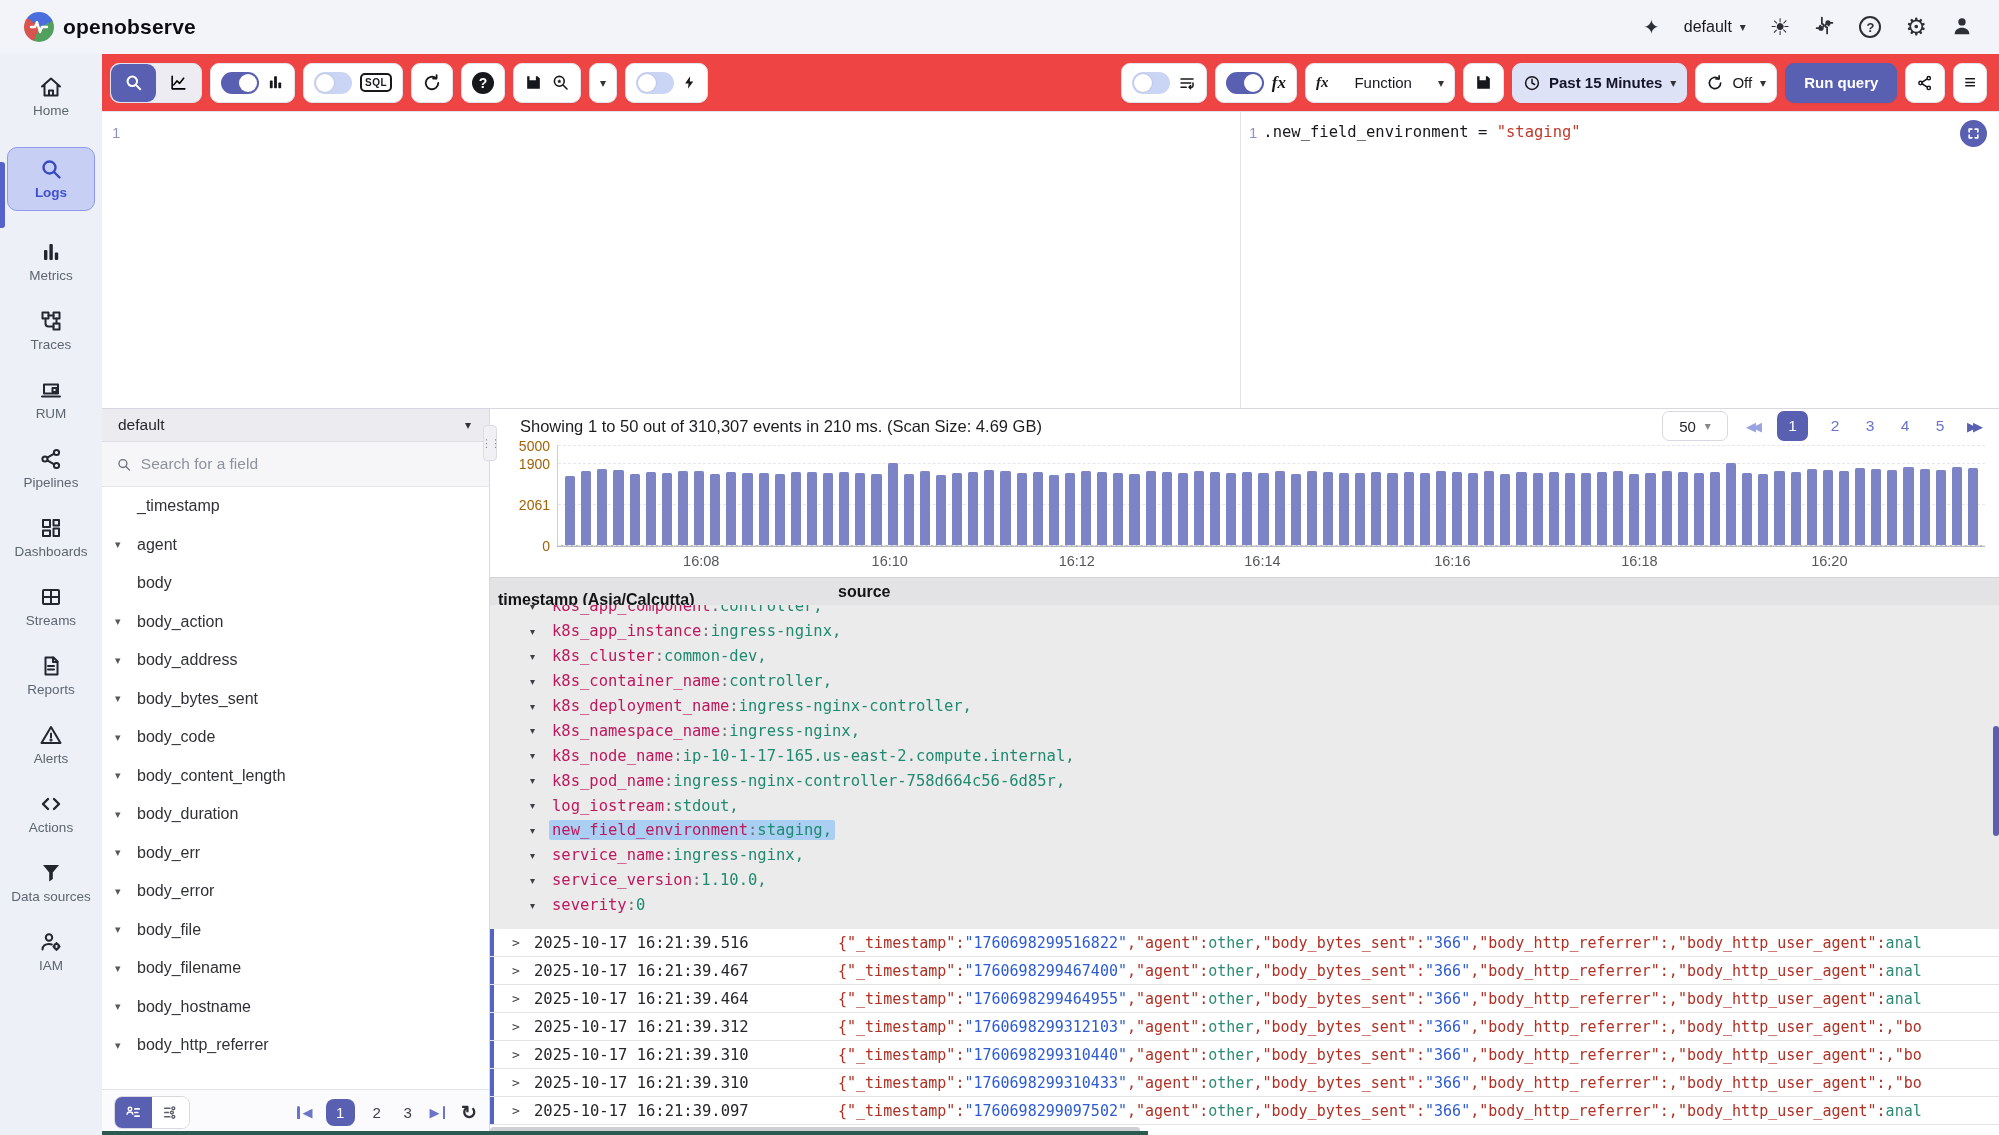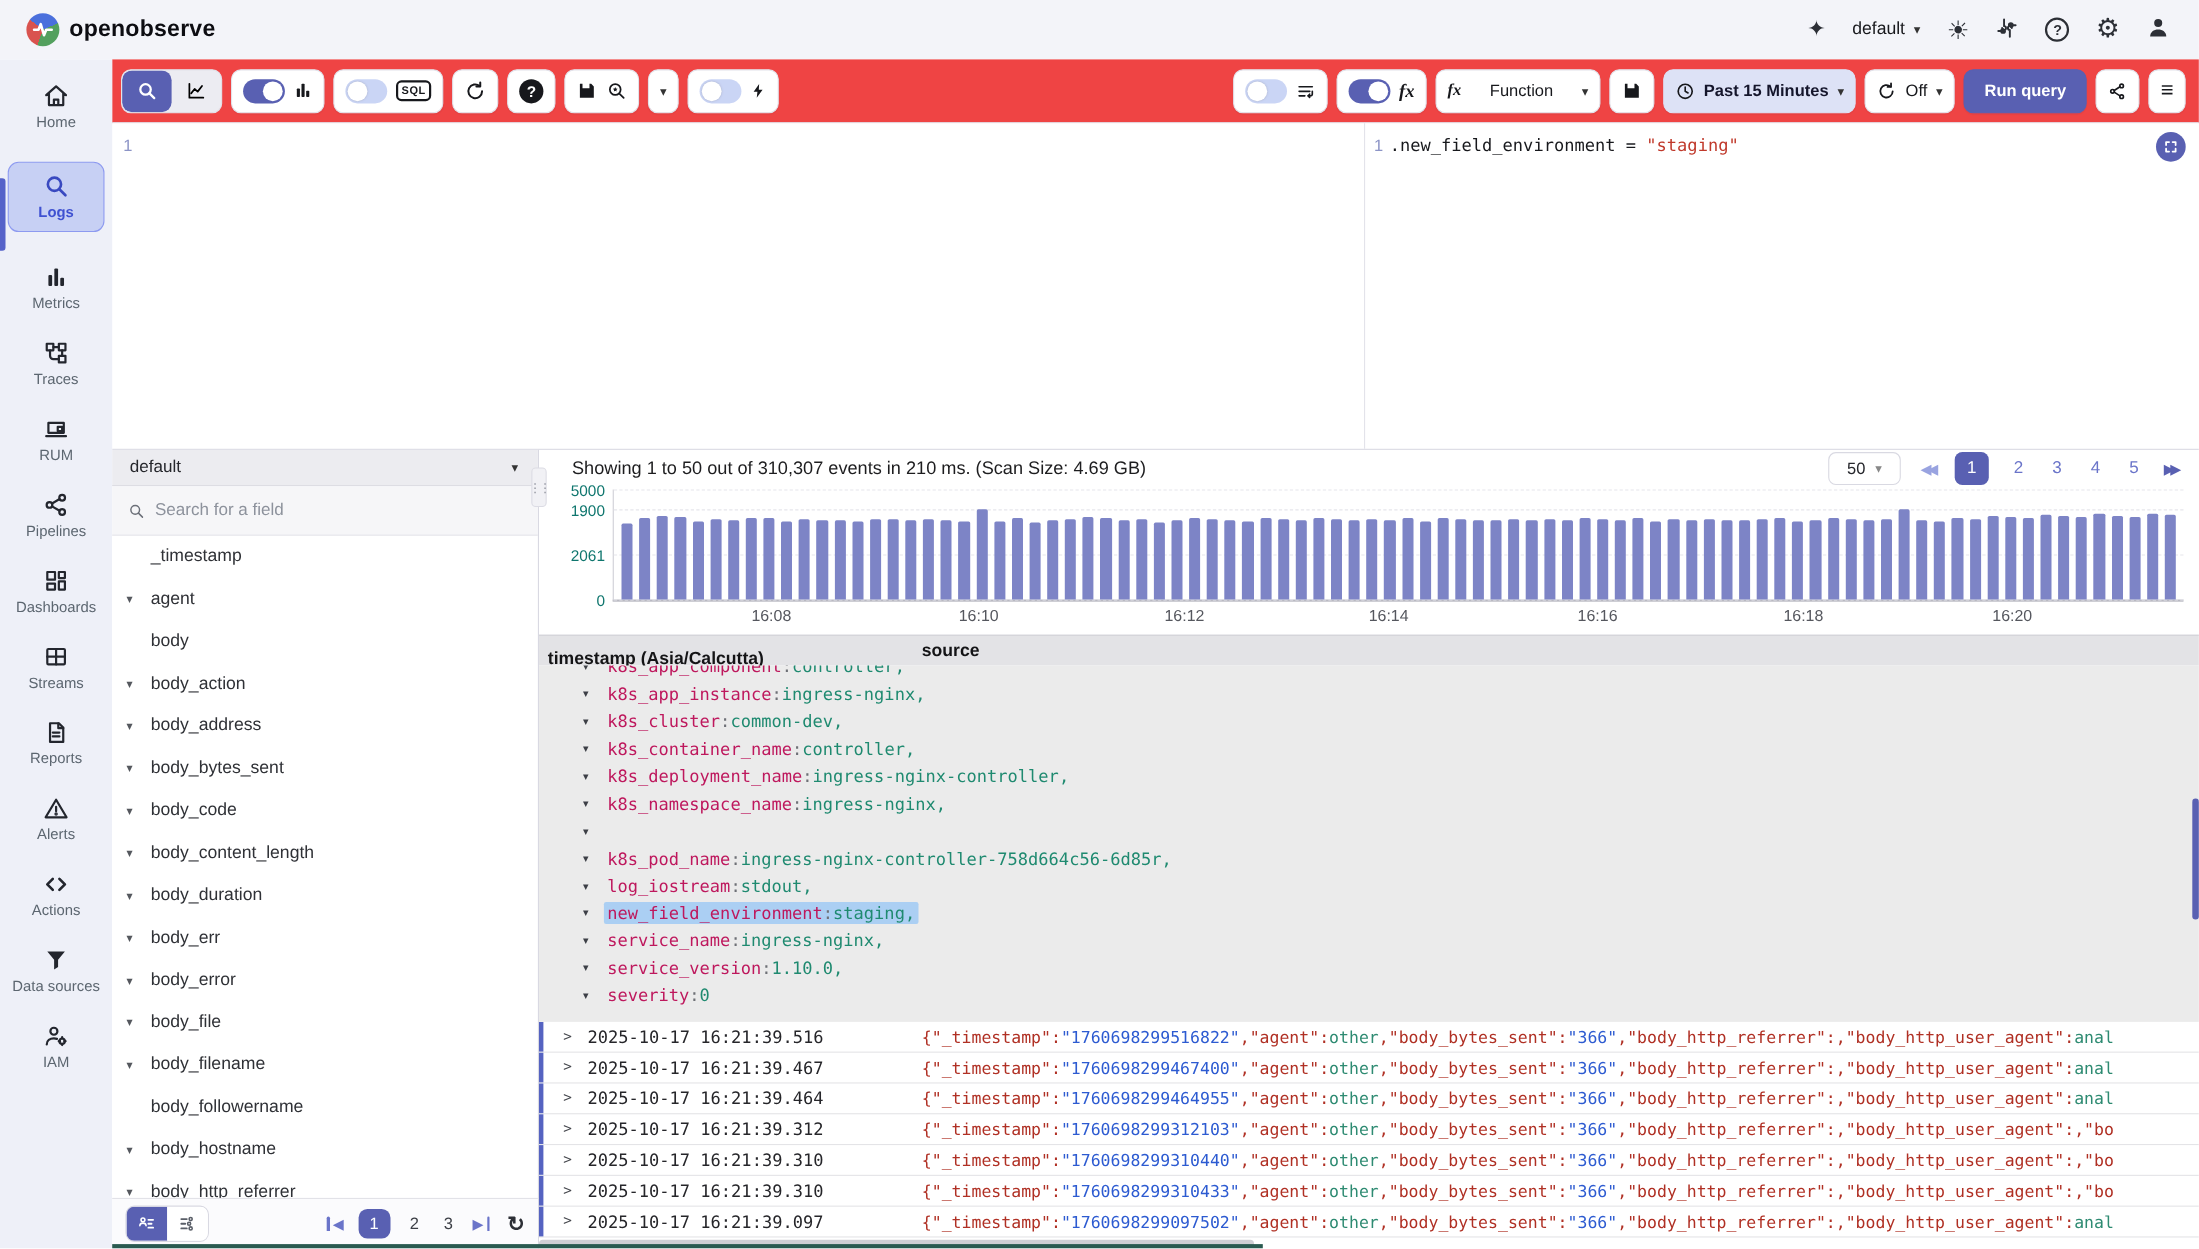--- a/index.html
+++ b/index.html
@@ -90,21 +90,21 @@
   .pagesize-select { width:66px; height:30px; border:1px solid #d9d9e2; border-radius:7px; background:#fff; display:flex; align-items:center; justify-content:center; gap:9px; font-size:15px; color:#26272c; cursor:pointer; }
   .top-pager { display:flex; align-items:center; gap:19px; padding-right:6px; }
   .tp-arrow { color:#99a3e0; font-size:13px; letter-spacing:-4px; cursor:pointer; }
   .tp-arrow.fwd { color:#5960b2; }
   .tp-page { font-size:15.5px; color:#6a74c9; cursor:pointer; min-width:16px; text-align:center; }
   .tp-page.active { background:#5960b2; color:#fff; border-radius:7px; width:31px; height:30px; line-height:30px; }
 
   .chart-wrap { height:136px; position:relative; padding:4px 14px 0 67px; }
   .plot { position:relative; height:102px; border-left:1px solid #cfcfd6; border-bottom:2px solid #b9b9c2; }
   .gridline { position:absolute; left:0; right:0; border-top:1px dashed #e6e6ec; }
-  .ylab { position:absolute; right:calc(100% + 8px); transform:translateY(-50%); font-size:14px; color:#0f766e; white-space:nowrap; }
+  .ylab { position:absolute; right:calc(100% + 8px); transform:translateY(-50%); font-size:14px; color:#a16207; white-space:nowrap; }
   .bars { position:absolute; inset:0; display:flex; align-items:flex-end; padding:0 4px; }
   .bar { flex:1; margin:0 3px; background:#7d84c6; border-radius:1.5px 1.5px 0 0; }
   .x-axis { position:relative; height:26px; }
   .xlab { position:absolute; top:6px; transform:translateX(-50%); font-size:14.5px; color:#55575e; }
 
   .table-header { height:28px; background:#e3e3e6; border-top:1px solid #d2d2d8; display:flex; align-items:center; font-size:16px; font-weight:700; color:#141416; }
   .col-ts { width:348px; padding-left:8px; flex-shrink:0;margin-top:16px; }
   .col-src { flex:1; }
 
   .detail-area { height:324px; background:#ebebeb; overflow:hidden; }
@@ -477,24 +477,20 @@
             <div class="field-row">
               <span class="f-caret">▾</span>
               <span class="f-name">body_file</span>
             </div>
 
             <div class="field-row">
               <span class="f-caret">▾</span>
               <span class="f-name">body_filename</span>
             </div>
 
-            <div class="field-row">
-              <span class="f-caret" style="visibility: hidden;">▾</span>
-              <span class="f-name">body_followername</span>
-            </div>
 
             <div class="field-row">
               <span class="f-caret">▾</span>
               <span class="f-name">body_hostname</span>
             </div>
 
             <div class="field-row">
               <span class="f-caret">▾</span>
               <span class="f-name">body_http_referrer</span>
             </div>
@@ -834,20 +830,24 @@
               <div class="detail-line">
                 <span class="tri">▾</span>
                 <span class="pair">
                   <span class="dk">k8s_namespace_name</span>
                   <span class="dv">ingress-nginx,</span>
                 </span>
               </div>
 
               <div class="detail-line">
                 <span class="tri">▾</span>
+                <span class="pair">
+                  <span class="dk">k8s_node_name</span>
+                  <span class="dv">ip-10-1-17-165.us-east-2.compute.internal,</span>
+                </span>
               </div>
 
               <div class="detail-line">
                 <span class="tri">▾</span>
                 <span class="pair">
                   <span class="dk">k8s_pod_name</span>
                   <span class="dv">ingress-nginx-controller-758d664c56-6d85r,</span>
                 </span>
               </div>
 

